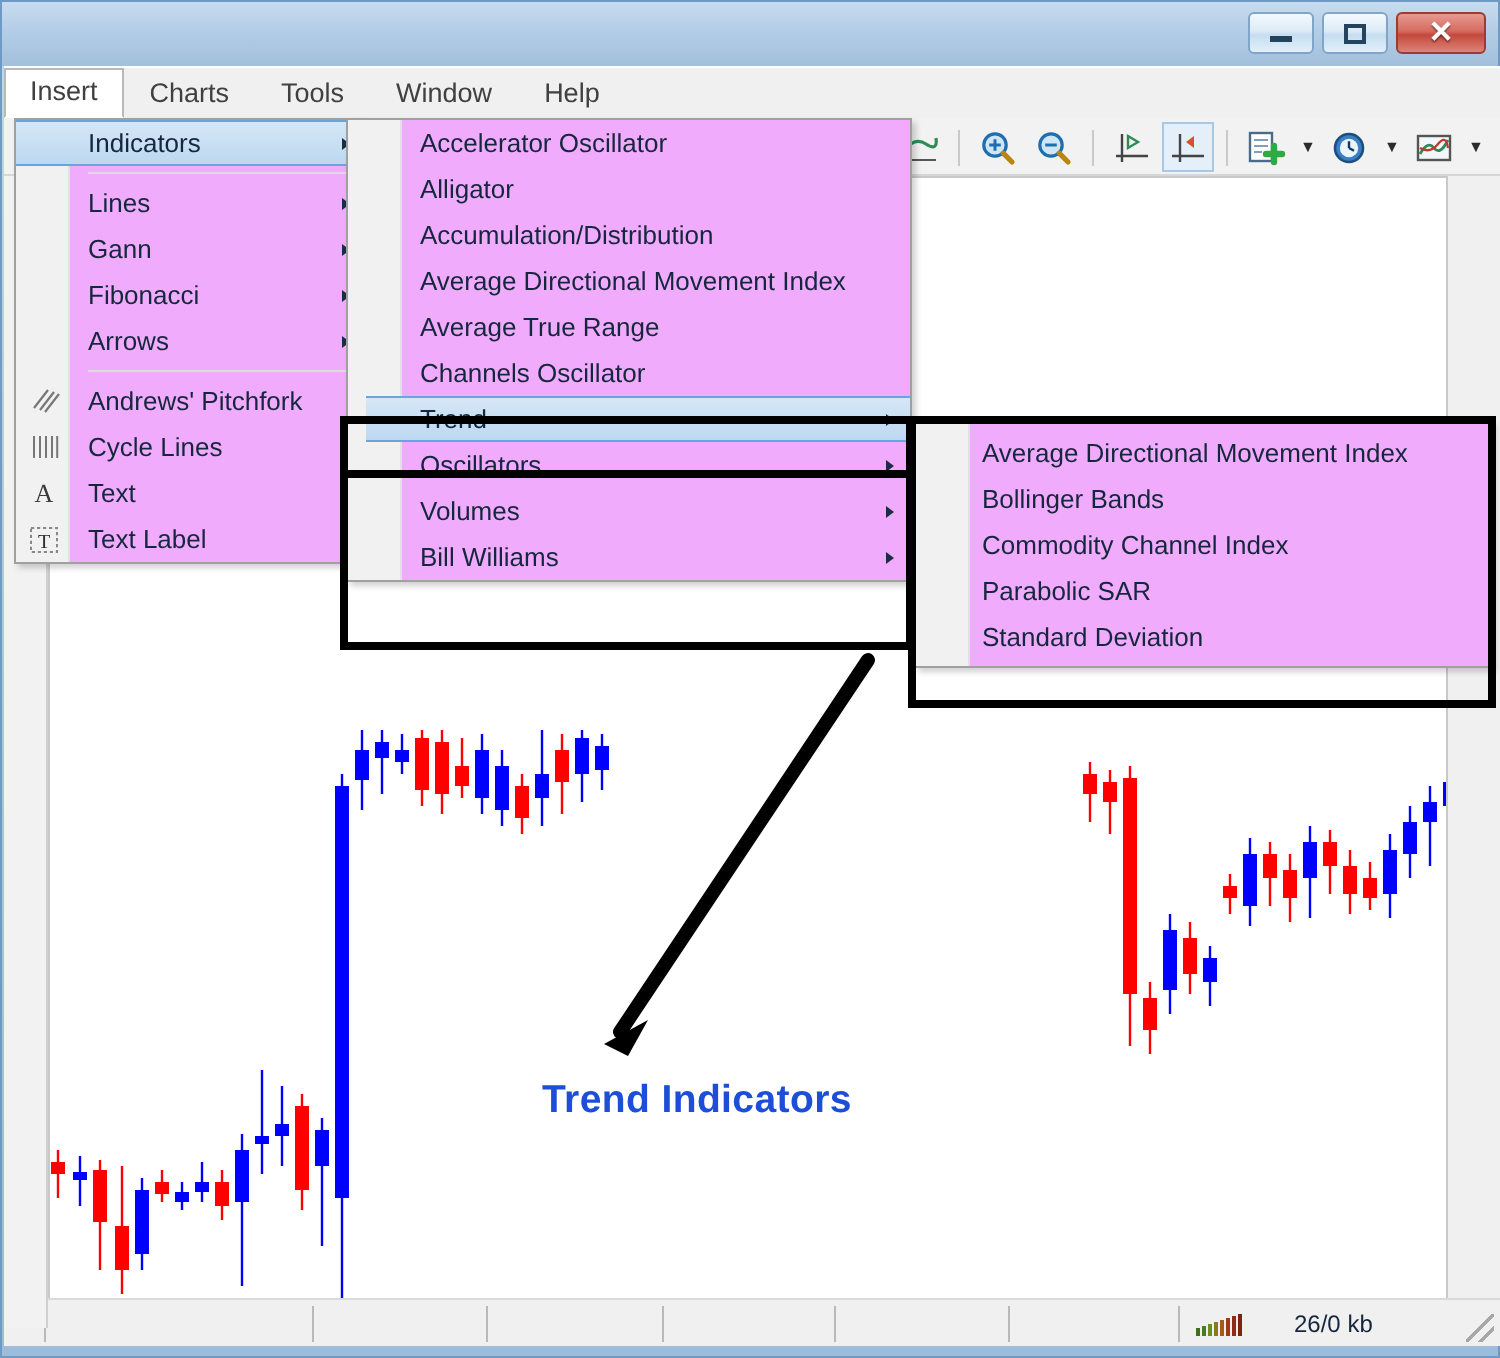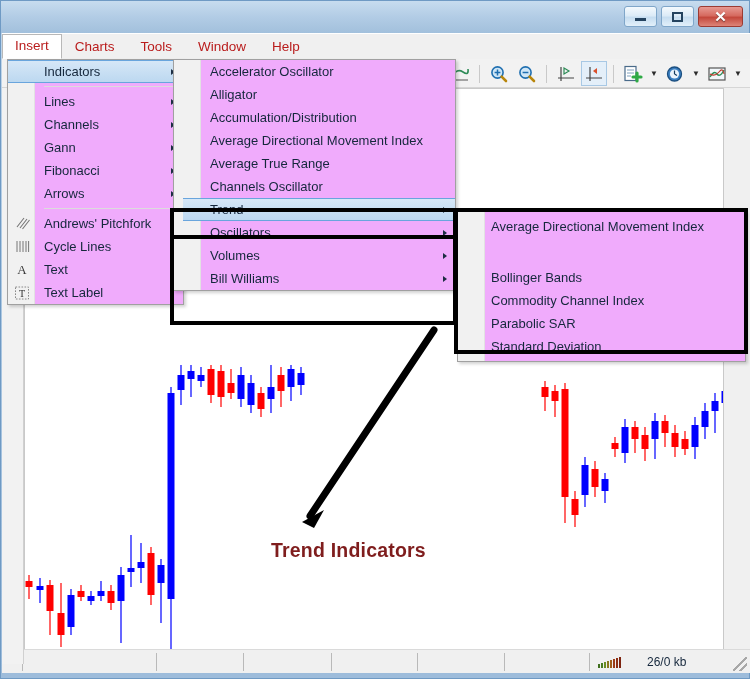--- a/index.html
+++ b/index.html
@@ -55,21 +55,21 @@
     position: absolute; left: 1px; top: 32px; width: 748px; height: 640px;
     background: #f0f0f0;
     border-top: 1px solid #ffffff;
   }
 
   
   .menubar {
     position: absolute; left: 0; top: 0; width: 100%; height: 25px;
     background: #f0f0f0;
     display: flex; align-items: center;
-    font-size: 13.5px; color: #b91c1c;
+    font-size: 13.5px; color: #404040;
     z-index: 30;
   }
   .menubar .mi {
     padding: 4px 13px 5px 13px; cursor: pointer; white-space: nowrap;
   }
   .menubar .mi.active {
     background: #ffffff;
     border: 1px solid #b8b8b8;
     border-bottom-color: #ffffff;
     padding: 3px 12px 5px 12px;
@@ -176,21 +176,21 @@
     position:absolute; left:5px; top:50%; transform:translateY(-50%);
     width:18px; height:18px; display:flex; align-items:center; justify-content:center;
     color:#6b6b6b; font-size:12px;
   }
 
   
   .blackbox { position:absolute; border:4px solid #000000; z-index:120; pointer-events:none; }
 
   
   .annot-label {
-    position:absolute; font-size:19.5px; font-weight:bold; color:#7f1d1d;
+    position:absolute; font-size:19.5px; font-weight:bold; color:#1d4ed8;
     letter-spacing:.2px; z-index:130;
   }
   .annot-svg { position:absolute; left:0; top:0; z-index:125; pointer-events:none; }
 </style>
 </head>
 <body>
 
 <div id="app">
 
   <div class="outer-frame">
@@ -438,24 +438,20 @@
           <span>Indicators</span>
           <span class="arrow"></span>
         </div>
         <div class="sepline"></div>
 
         <div class="row">
           <span>Lines</span>
           <span class="arrow"></span>
         </div>
         <div class="row">
-          <span>Channels</span>
-          <span class="arrow"></span>
-        </div>
-        <div class="row">
           <span>Gann</span>
           <span class="arrow"></span>
         </div>
         <div class="row">
           <span>Fibonacci</span>
           <span class="arrow"></span>
         </div>
         <div class="row">
           <span>Arrows</span>
           <span class="arrow"></span>
@@ -532,21 +528,21 @@
           </div>
         </div>
       </div>
 
       <div class="menu" style="left:455px; top:177px; width:289px;">
         <div class="gutter" style="width:27px;"></div>
         <div style="padding:3px 0;">
           <div class="row" style="padding-left:33px;">
             <span>Average Directional Movement Index</span>
           </div>
-          <div class="row" style="padding-left:33px;margin-top:28px;">
+          <div class="row" style="padding-left:33px;">
             <span>Bollinger Bands</span>
           </div>
           <div class="row" style="padding-left:33px;">
             <span>Commodity Channel Index</span>
           </div>
           <div class="row" style="padding-left:33px;">
             <span>Parabolic SAR</span>
           </div>
           <div class="row" style="padding-left:33px;">
             <span>Standard Deviation</span>

